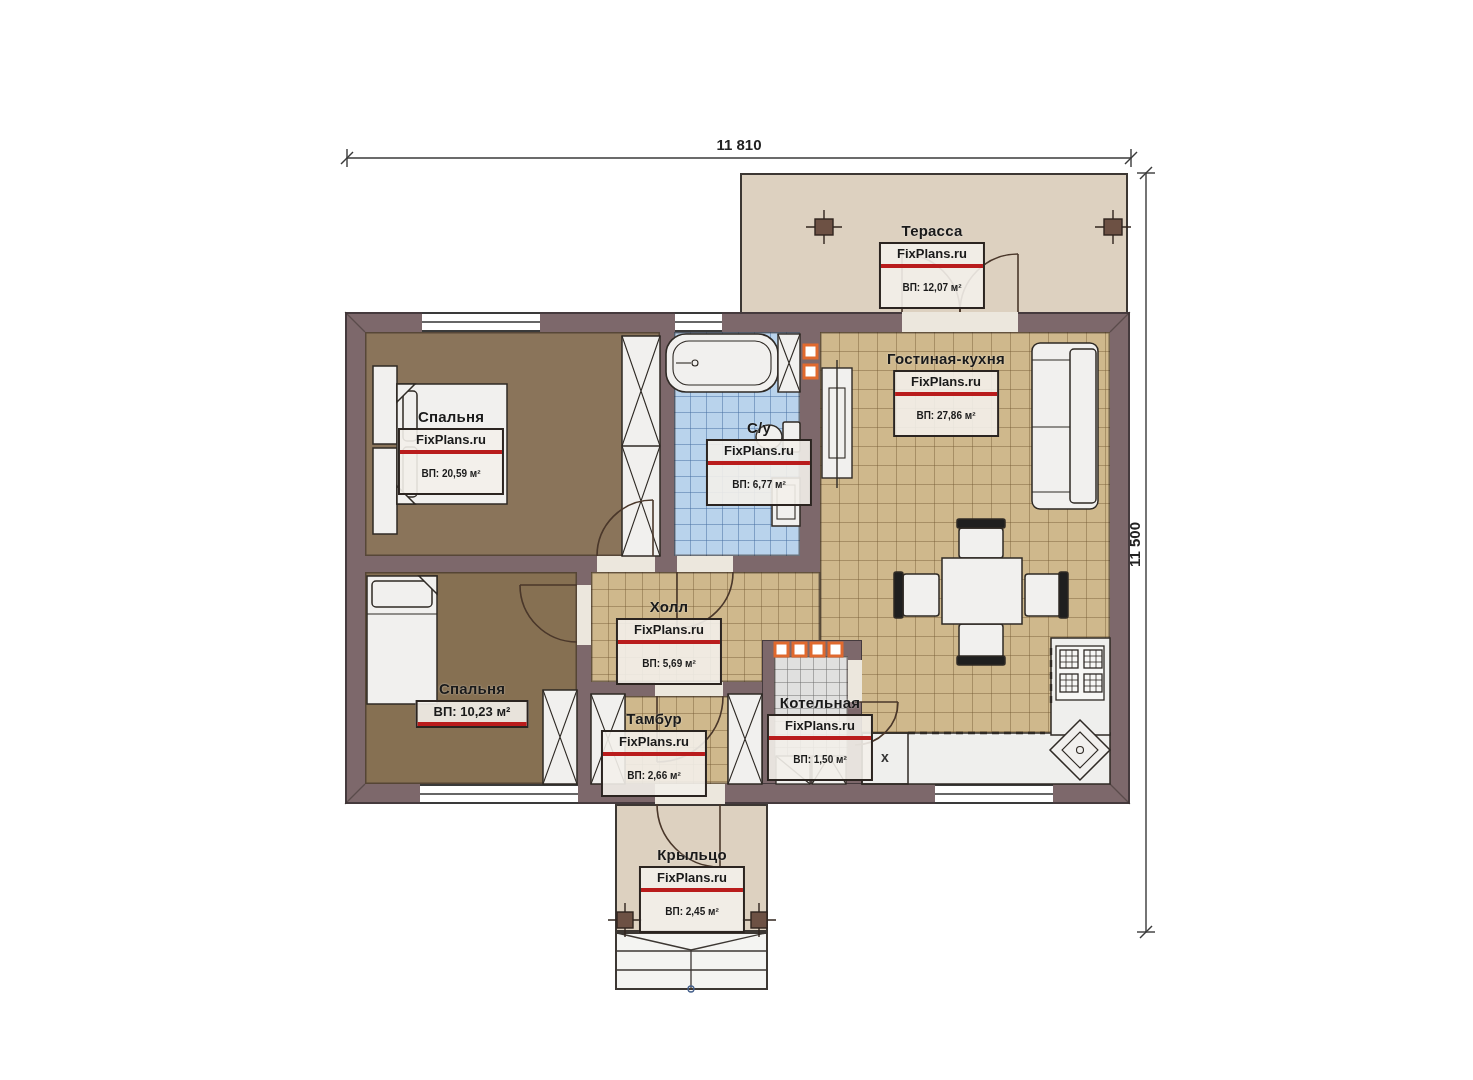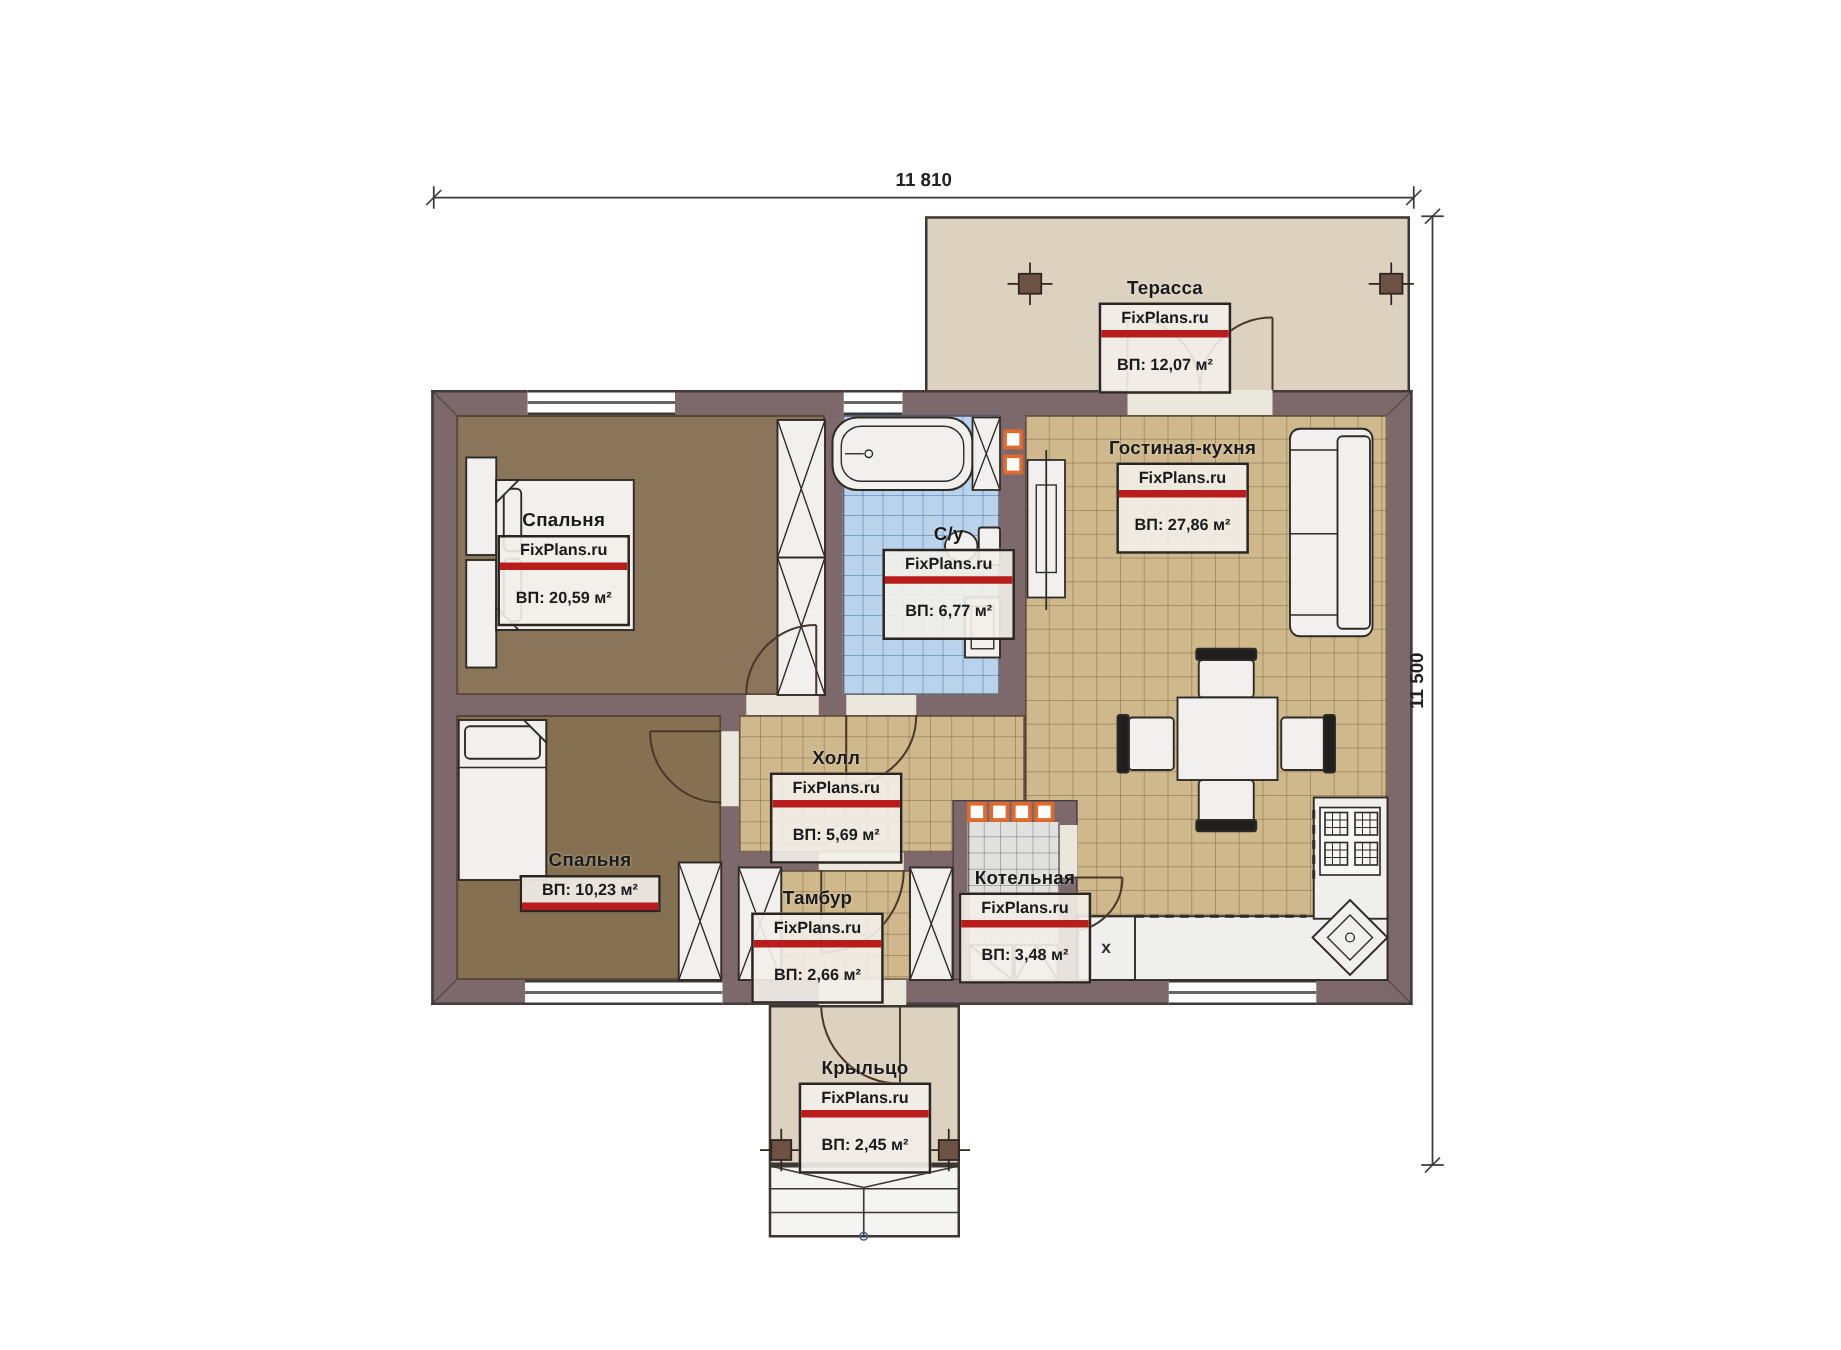--- a/index.html
+++ b/index.html
@@ -39,22 +39,22 @@
                      linear-gradient(90deg,rgba(110,110,110,.5) 1px,transparent 1px);
     background-size:13px 13px;}
   .window{background:#fff;border-top:2px solid #3a3a3a;border-bottom:2px solid #3a3a3a;
     background-image:linear-gradient(to bottom,transparent 42%,#666 42%,#666 58%,transparent 58%);}
   .threshold{background:#ece7dd;}
   .steps{background:#f4f4f2;border:2px solid #3c3733;}
   .overlay{position:absolute;left:0;top:0;z-index:6;pointer-events:none;}
   .room-label{position:absolute;z-index:8;text-align:center;transform:translateX(-50%);font-weight:700;white-space:nowrap;}
   .room-name{font-size:15px;margin-bottom:3px;letter-spacing:.2px;text-shadow:0 0 2px rgba(255,255,255,.6);}
   .label-box{display:inline-block;border:2px solid #2b2420;background:rgba(243,240,234,.9);}
-  .label-box .wm{padding:0 16px;border-bottom:6px solid #b91c1c;font-size:13px;line-height:1.5;}
-  .label-box .area{padding:12px 8px;font-size:13px;line-height:1.5;}
+  .label-box .wm{padding:0 16px;border-bottom:4px solid #b91c1c;font-size:13px;line-height:1.5;}
+  .label-box .area{padding:12px 8px;font-size:10px;line-height:1.5;}
   .dim-label{position:absolute;z-index:8;font-size:15px;font-weight:600;color:#222;text-align:center;}
   .cabinet-mark{position:absolute;z-index:8;font-size:14px;font-weight:700;color:#333;}
   .z1{z-index:1}.z2{z-index:2}.z3{z-index:3}.z4{z-index:4}
 </style>
 </head>
 <body>
 
 <div class="stage">
 
   <div class="abs outdoor z1" style="left:740px;top:173px;width:388px;height:141px;"></div>
@@ -361,21 +361,21 @@
     <div class="label-box">
       <div class="wm">FixPlans.ru</div>
       <div class="area">ВП: 2,66 м²</div>
     </div>
   </div>
 
   <div class="room-label" style="left:820px;top:694px;">
     <div class="room-name">Котельная</div>
     <div class="label-box">
       <div class="wm">FixPlans.ru</div>
-      <div class="area">ВП: 3,48 м²</div>
+      <div class="area">ВП: 1,50 м²</div>
     </div>
   </div>
 
   <div class="room-label" style="left:692px;top:846px;">
     <div class="room-name">Крыльцо</div>
     <div class="label-box">
       <div class="wm">FixPlans.ru</div>
       <div class="area">ВП: 2,45 м²</div>
     </div>
   </div>

